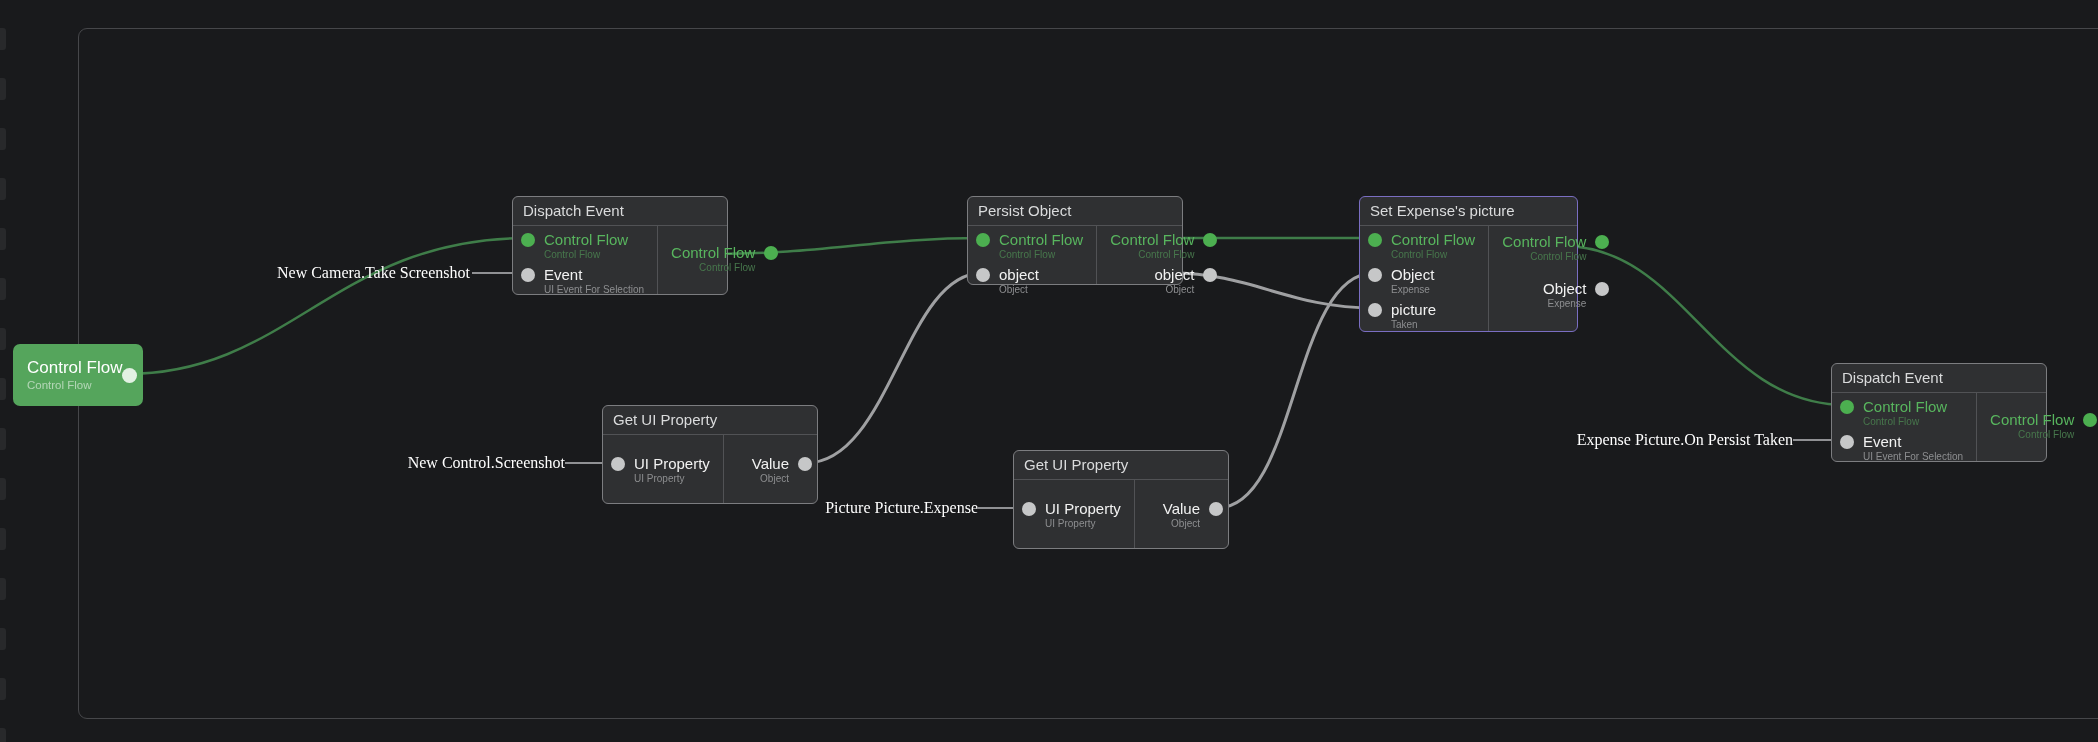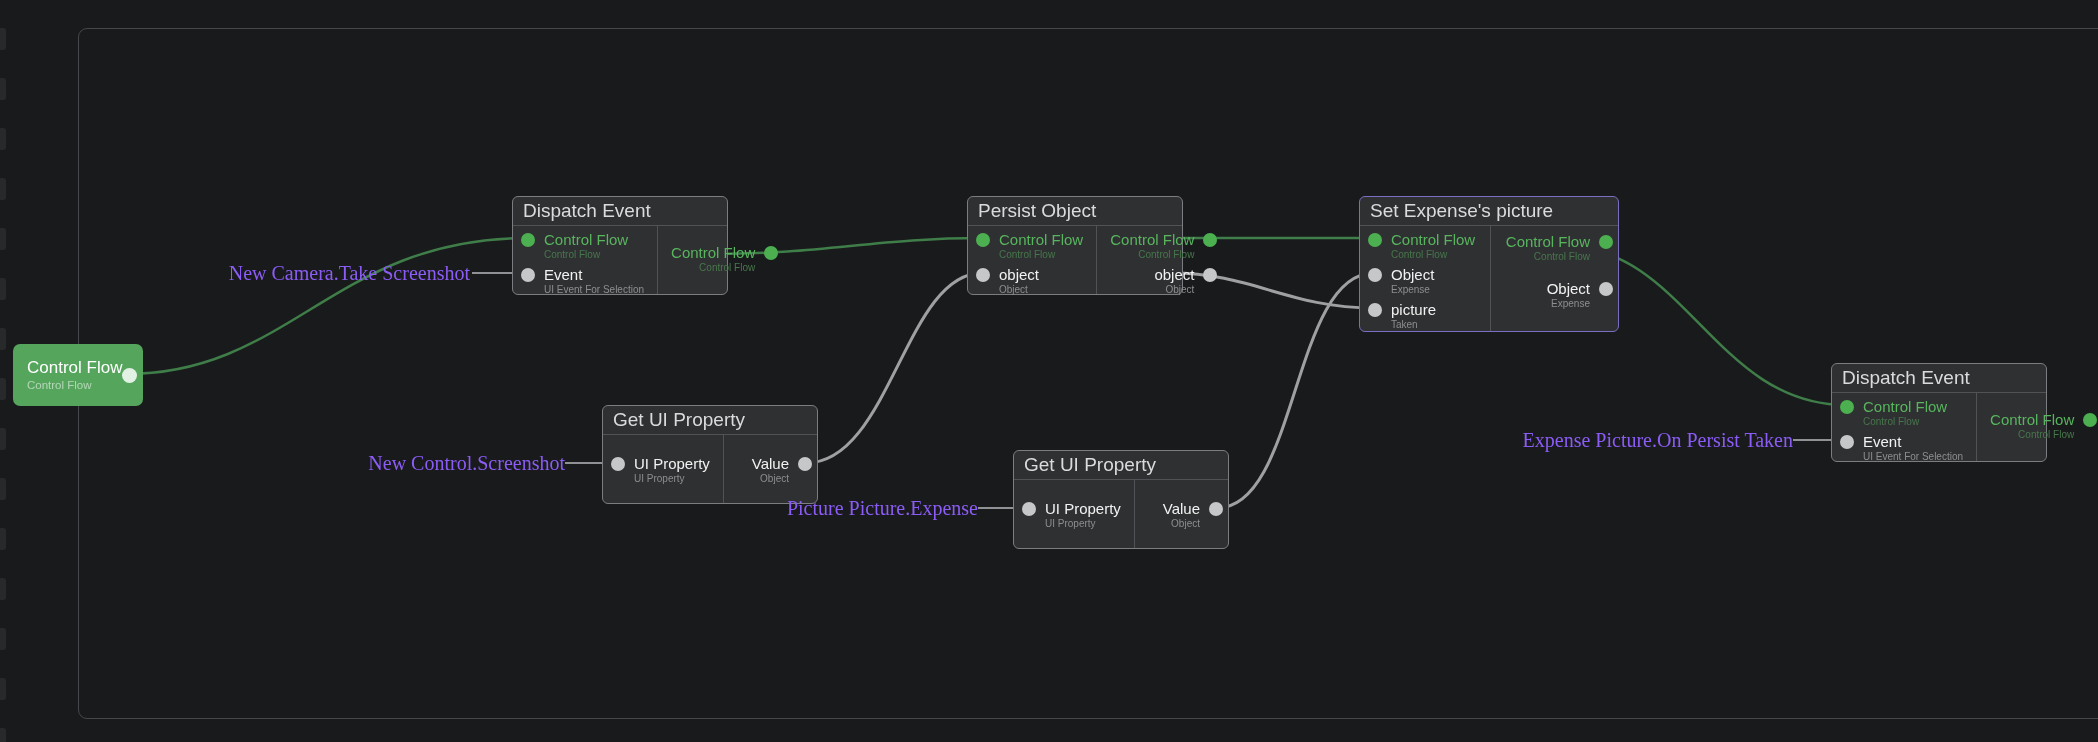--- a/index.html
+++ b/index.html
@@ -11,21 +11,21 @@
   .canvas{position:absolute;left:78px;top:28px;width:2140px;height:689px;border:1px solid #46474a;border-radius:9px;}
   svg.wires{position:absolute;left:0;top:0;width:2098px;height:742px;pointer-events:none;}
   svg.wires path{pointer-events:stroke;}
   .wire-exec{stroke:#3f7d49;stroke-width:2.5;fill:none;}
   .wire-data{stroke:#9fa0a2;stroke-width:3;fill:none;}
   .wire-label{stroke:#909194;stroke-width:2;fill:none;}
   
   .node{position:absolute;background:#2f3032;border:1px solid #7c7d80;border-radius:6px;box-sizing:border-box;
         display:flex;flex-direction:column;}
   .node.selected{border:1.5px solid #7a6ec2;}
-  .node-title{height:28px;line-height:28px;padding:0 10px;font-size:19px;color:#dadbdc;
+  .node-title{height:28px;line-height:28px;padding:0 10px;font-size:15px;color:#dadbdc;
       border-bottom:1px solid #515255;white-space:nowrap;overflow:hidden;}
   .node-body{flex:1;display:flex;min-height:0;}
   .col{flex:1;display:flex;flex-direction:column;box-sizing:border-box;}
   .col.inputs{border-right:1px solid #515255;padding:4px 4px 4px 8px;}
   .col.outputs{align-items:flex-end;padding:4px 5px 4px 4px;}
   .col.center-v{justify-content:center;}
   .pin-row{display:flex;align-items:flex-start;margin-bottom:4px;}
   .pin-row.out{flex-direction:row;}
   .pin{width:14px;height:14px;border-radius:50%;flex:0 0 14px;margin-top:3px;}
   .pin.exec{background:#4caf50;}
@@ -38,21 +38,21 @@
   .pin-sub.exec{color:#47774c;}
   
   .entry-node{position:absolute;left:13px;top:344px;width:130px;height:62px;background:#55a55c;border-radius:7px;
       display:flex;align-items:center;box-sizing:border-box;padding:0 10px 0 14px;}
   .entry-text{flex:1;display:flex;flex-direction:column;}
   .entry-title{font-size:17px;font-weight:500;color:#ffffff;line-height:20px;white-space:nowrap;}
   .entry-sub{font-size:11.5px;color:rgba(255,255,255,.55);line-height:14px;white-space:nowrap;}
   .entry-pin{width:15px;height:15px;border-radius:50%;background:#e2f1e3;flex:0 0 15px;}
   
   .ext-label{position:absolute;height:22px;line-height:22px;font-family:"Liberation Serif",serif;
-      font-size:20px;color:#8b5cf6;white-space:nowrap;}
+      font-size:16px;color:#ffffff;white-space:nowrap;}
 </style>
 </head>
 <body>
 
 <div class="stage">
 
   <div id="rail">
       <div class="rail-stub" style="top: 28px;"></div>
       <div class="rail-stub" style="top: 78px;"></div>
       <div class="rail-stub" style="top: 128px;"></div>
@@ -118,21 +118,21 @@
           <span class="pin-text right">
               <span class="pin-label exec">Control Flow</span>
               <span class="pin-sub exec">Control Flow</span>
             </span>
           <span class="pin exec"></span>
         </div>
       </div>
     </div>
   </div>
 
-  <div class="node" style="left:967px;top:196px;width:216px;height:99px">
+  <div class="node" style="left:967px;top:196px;width:216px;height:89px">
     <div class="node-title">Persist Object</div>
     <div class="node-body">
       <div class="col inputs">
         <div class="pin-row">
           <span class="pin exec"></span>
           <span class="pin-text">
               <span class="pin-label exec">Control Flow</span>
               <span class="pin-sub exec">Control Flow</span>
             </span>
         </div>
@@ -156,21 +156,21 @@
           <span class="pin-text right">
               <span class="pin-label">object</span>
               <span class="pin-sub">Object</span>
             </span>
           <span class="pin data"></span>
         </div>
       </div>
     </div>
   </div>
 
-  <div class="node selected" style="left:1359px;top:196px;width:260px;height:136px">
+  <div class="node selected" style="left:1359px;top:196px;width:219px;height:136px">
     <div class="node-title">Set Expense's picture</div>
     <div class="node-body">
       <div class="col inputs">
         <div class="pin-row">
           <span class="pin exec"></span>
           <span class="pin-text">
               <span class="pin-label exec">Control Flow</span>
               <span class="pin-sub exec">Control Flow</span>
             </span>
         </div>

